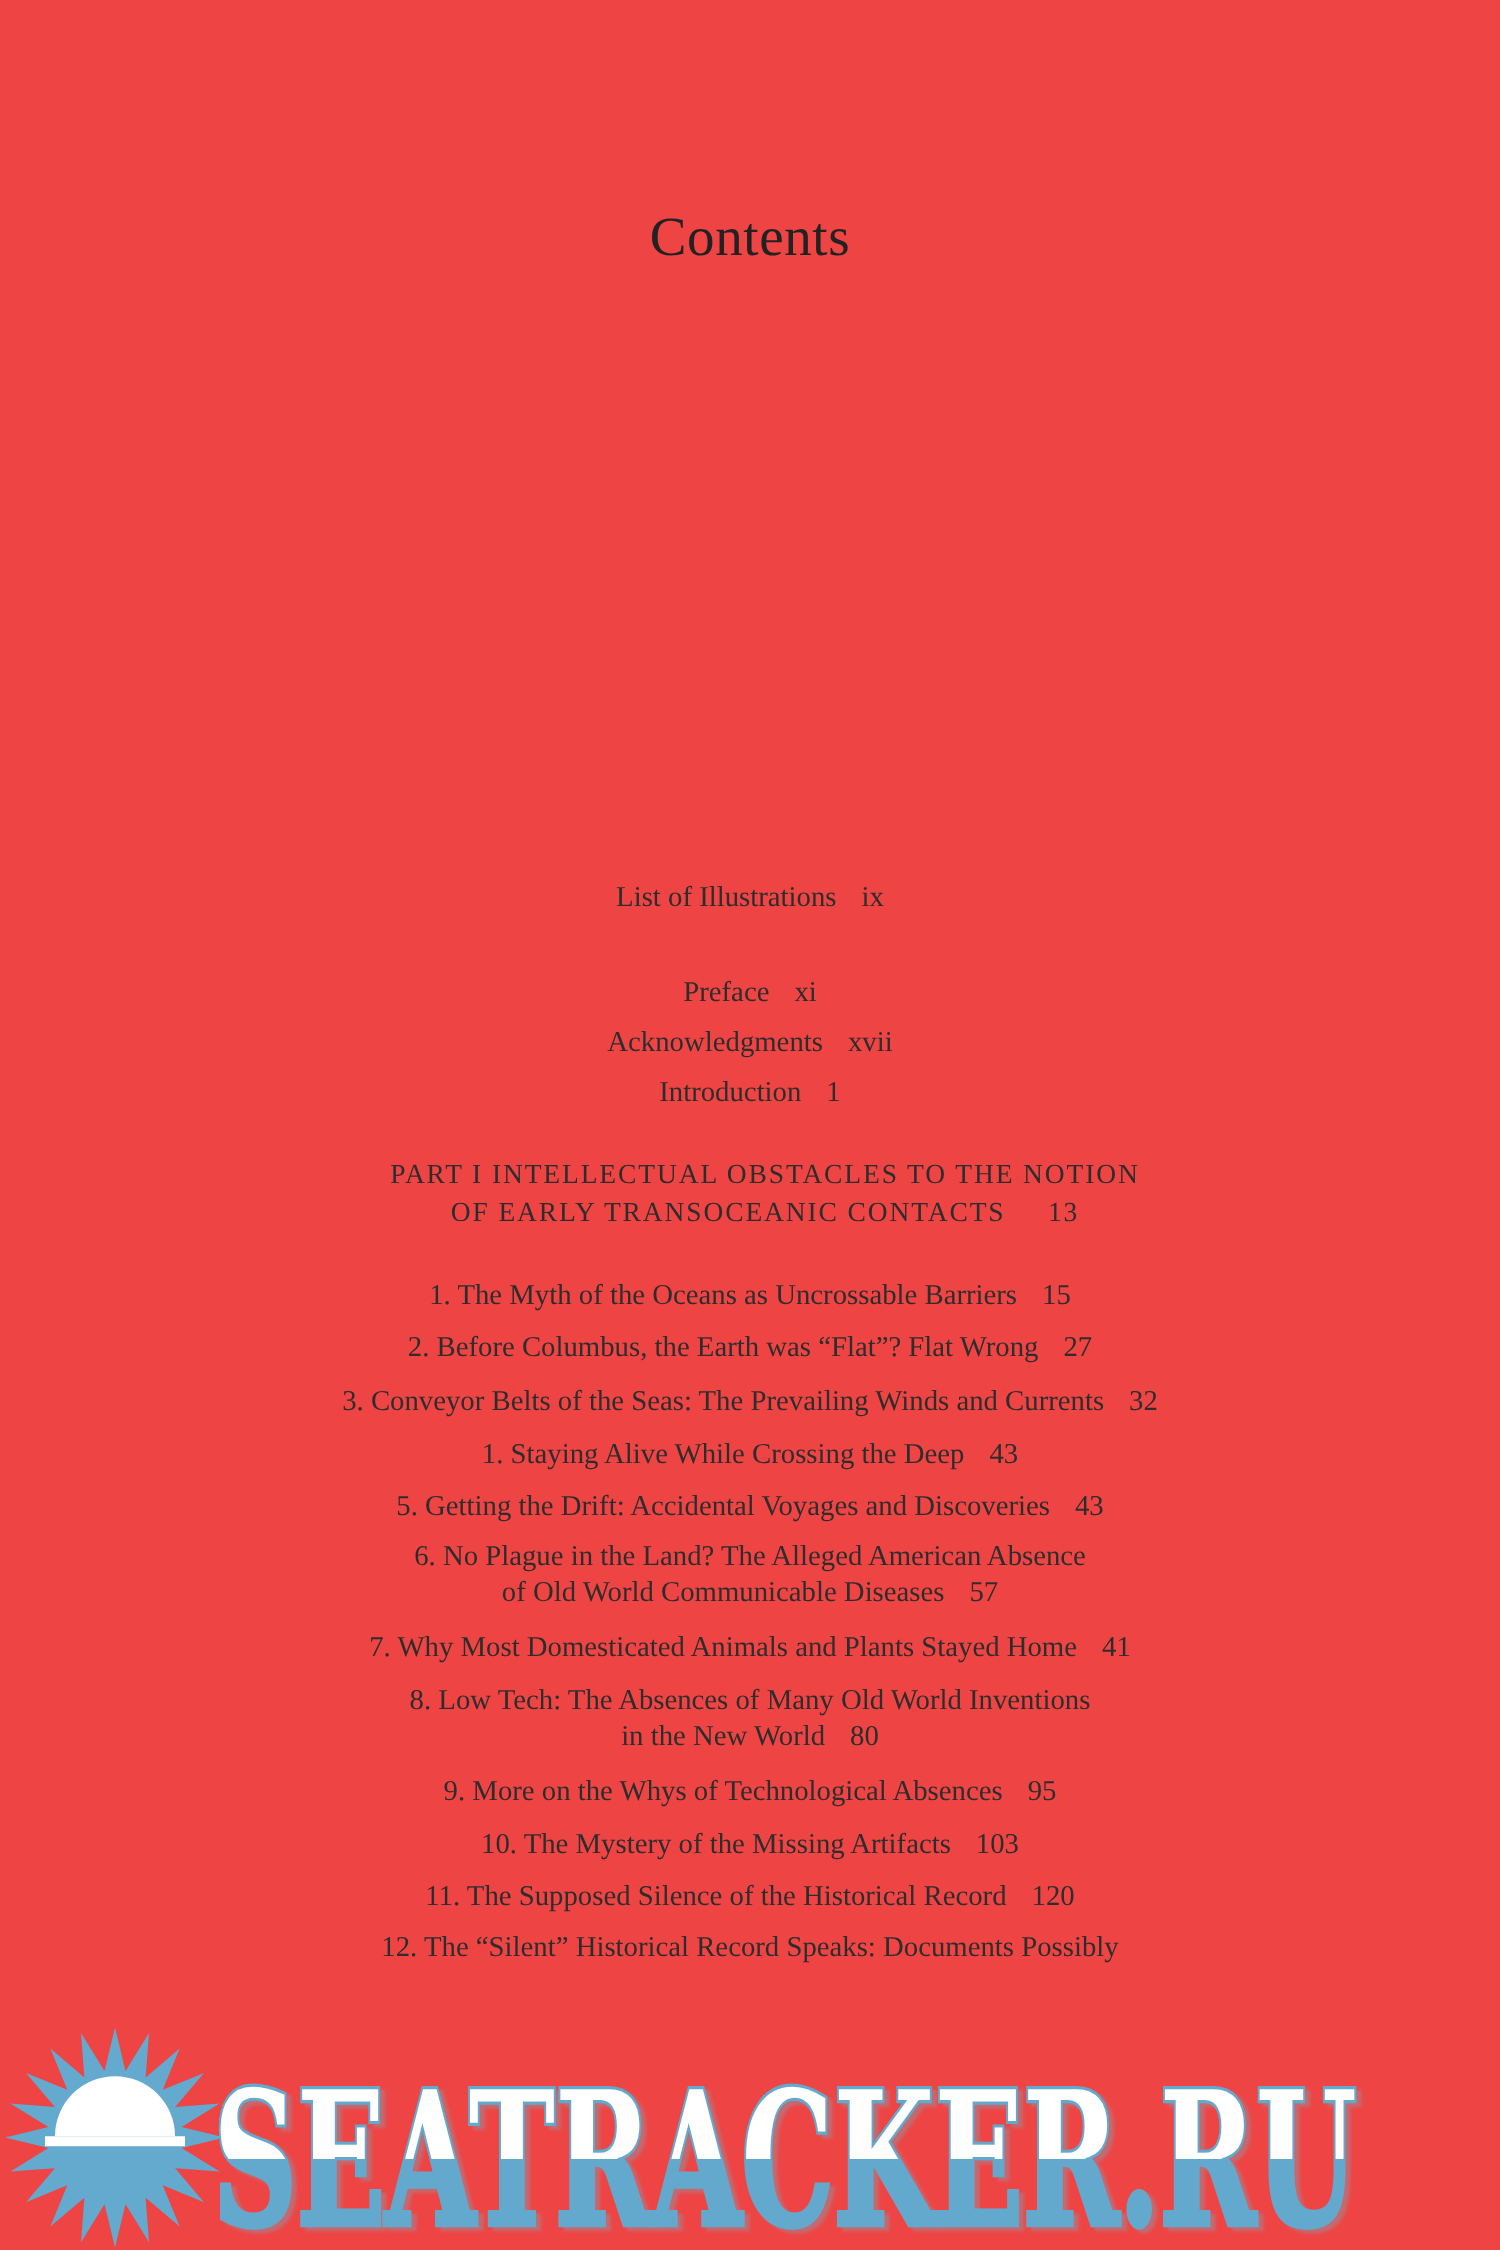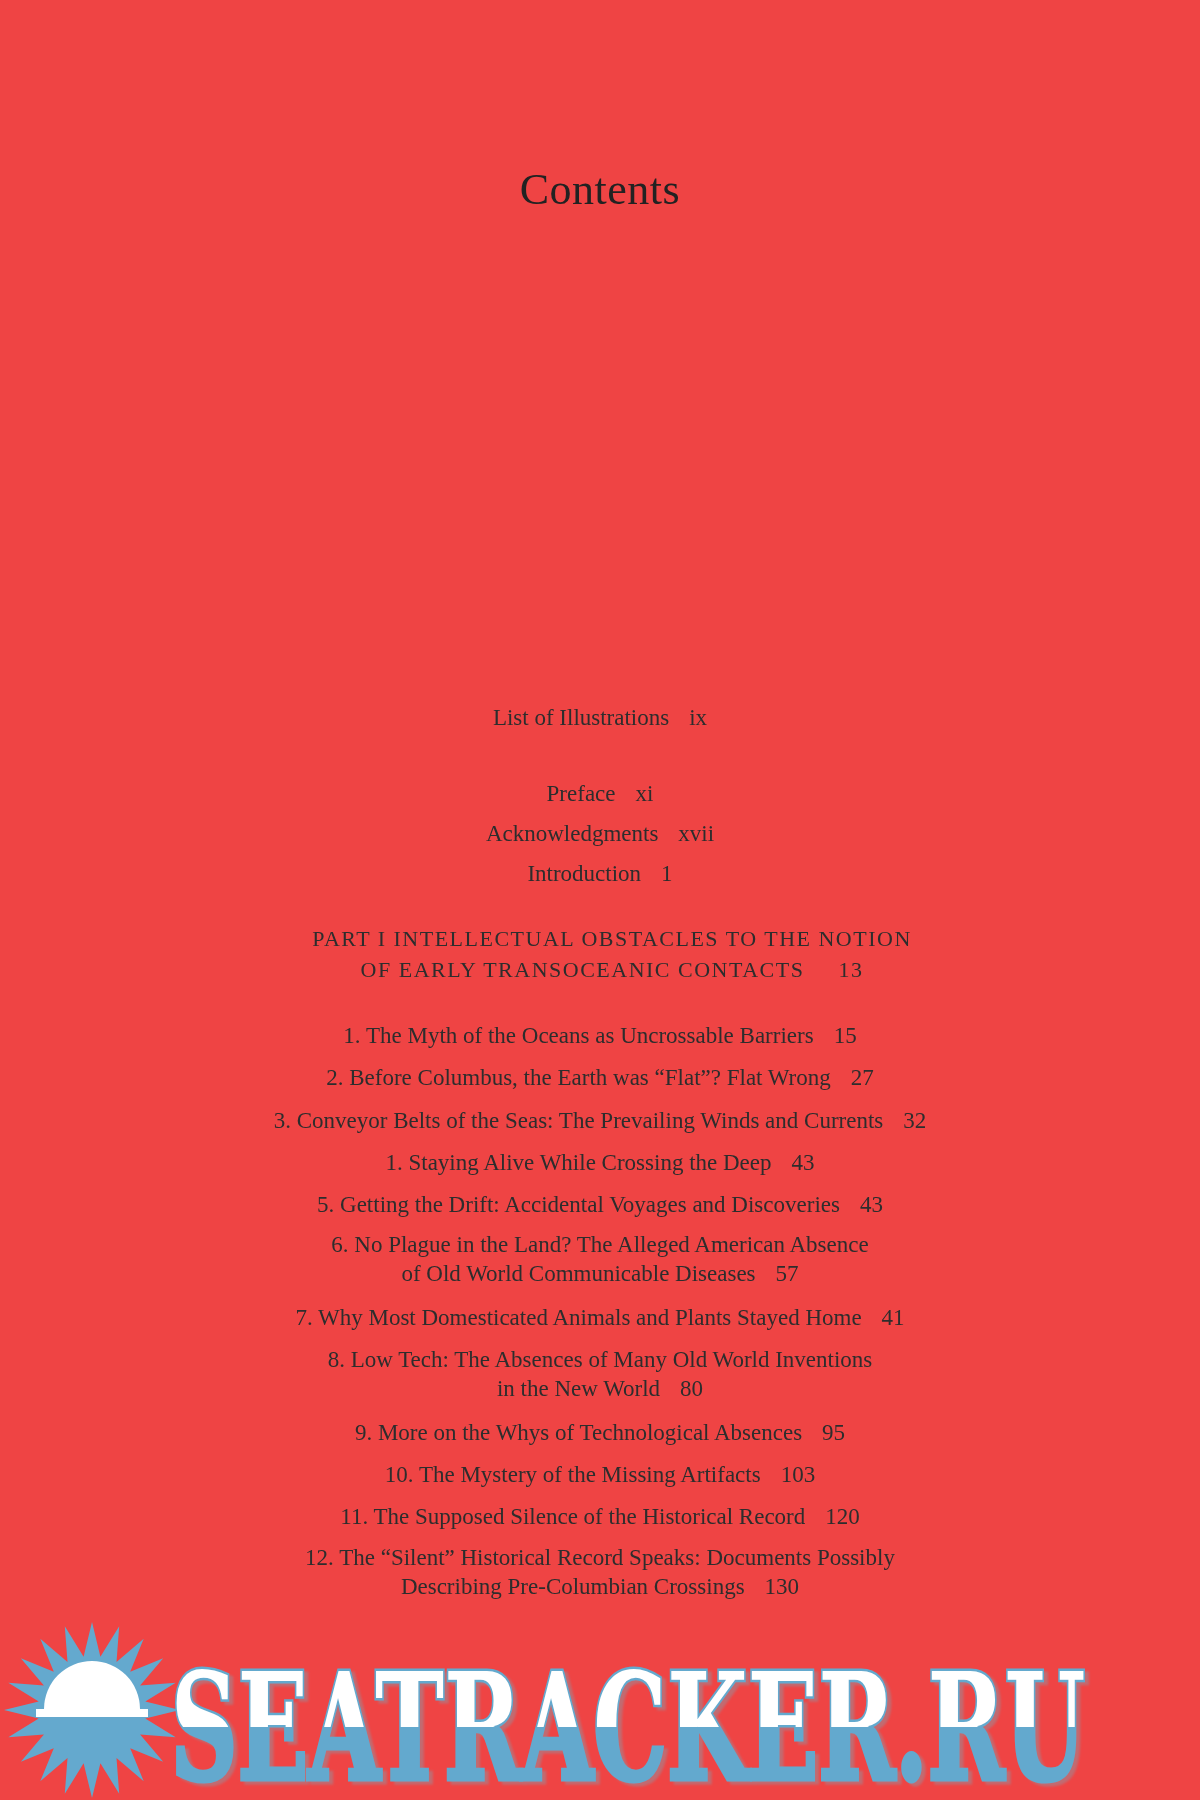--- a/index.html
+++ b/index.html
@@ -97,21 +97,20 @@
     <span>9. More on the Whys of Technological Absences</span><span class="pg">95</span>
   </div>
   <div class="line" style="top:1462px">
     <span>10. The Mystery of the Missing Artifacts</span><span class="pg">103</span>
   </div>
   <div class="line" style="top:1504px">
     <span>11. The Supposed Silence of the Historical Record</span><span class="pg">120</span>
   </div>
   <div class="line two" style="top:1543px">
     <div>12. The “Silent” Historical Record Speaks: Documents Possibly</div>
-    <div><span>Describing Pre-Columbian Crossings</span><span class="pg">130</span></div>
   </div>
 
   <div class="watermark">
     <svg width="1200" height="182" viewBox="0 0 1200 182" xmlns="http://www.w3.org/2000/svg">
       <defs>
         <linearGradient id="wmgrad" x1="0" y1="0" x2="0" y2="1">
           <stop offset="0" stop-color="#ffffff"></stop>
           <stop offset="0.5" stop-color="#ffffff"></stop>
           <stop offset="0.5" stop-color="#64a9ce"></stop>
           <stop offset="1" stop-color="#64a9ce"></stop>

